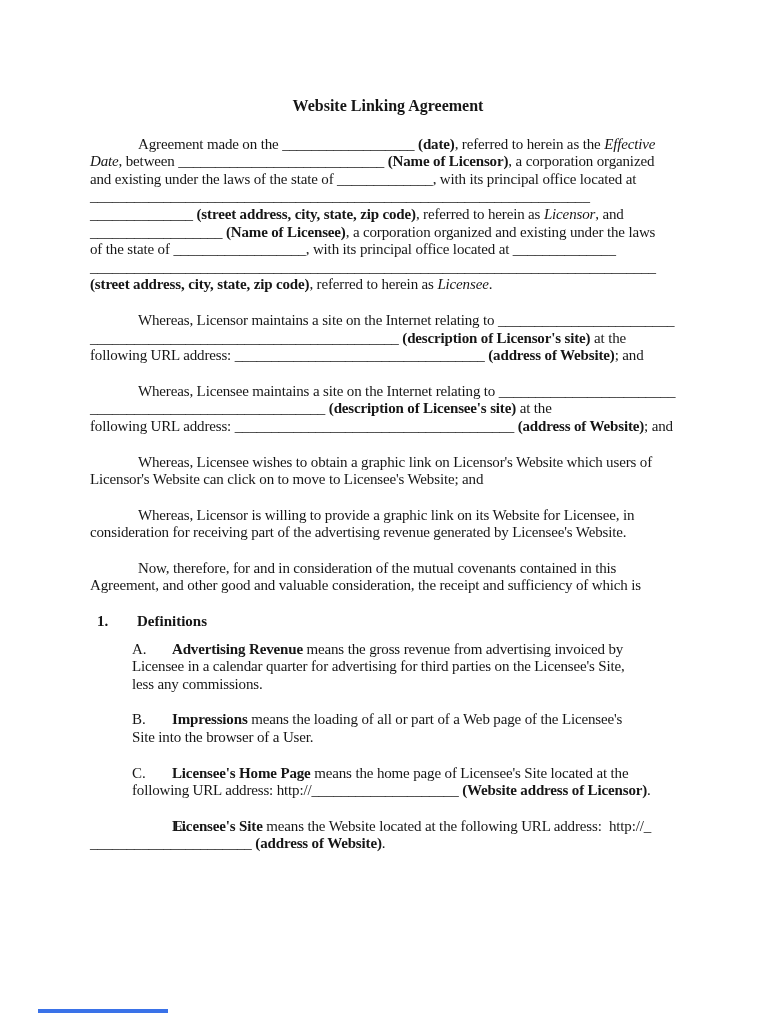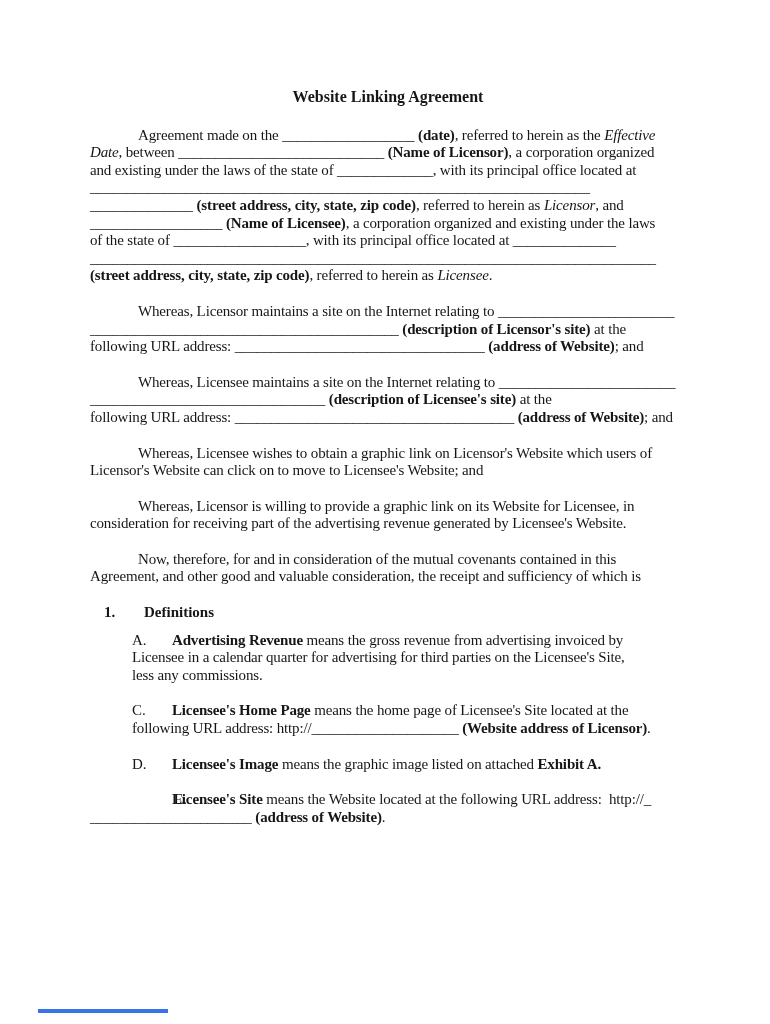--- a/index.html
+++ b/index.html
@@ -13,27 +13,27 @@
     line-height:17.6px;
     color:#161616;
     padding:88px 84px 0 90px;
     overflow:hidden;
   }
   .runs{letter-spacing:-0.15px;}
   .doc-title{
     text-align:center;
     font-weight:bold;
     font-size:16px;
-    margin:0 0 21px 0;
+    margin:9px 0 21px 0;
   }
   .para{margin:18px 0 0 0;text-indent:48px;}
   .s-i{font-style:italic;}
   .s-b{font-weight:bold;}
   .s-bi{font-weight:bold;}
-  .sec-head{margin:18px 0 0 12px;font-weight:bold;}
+  .sec-head{margin:18px 0 0 5px;font-weight:bold;}
   .sec-num{display:inline-block;width:40px;margin-left:2px;}
   .def-item{margin:18px 0 0 42px;}
   .def-item.first{margin-top:10px;}
   .def-letter{display:inline-block;width:40px;}
   .def-item.hang-to-margin{margin-left:0;text-indent:42px;}
   .progress-bar{
     position:absolute;
     left:38px;top:1009px;
     width:130px;height:4px;
   }
@@ -58,28 +58,28 @@
   <p class="para runs"><span>Now, therefore, for and in consideration of the mutual covenants contained in this</span><br><span>Agreement, and other good and valuable consideration, the receipt and sufficiency of which is</span><br></p>
 
   <div class="sec-head">
     <span class="sec-num">1.</span><span>Definitions</span>
   </div>
 
   <div class="def-item first">
     <span class="def-letter">A.</span><span class="runs"><span class="s-b">Advertising Revenue</span><span> means the gross revenue from advertising invoiced by</span><br><span>Licensee in a calendar quarter for advertising for third parties on the Licensee's Site,</span><br><span>less any commissions.</span></span>
   </div>
 
+  <div class="def-item">
+    <span class="def-letter">B.</span><span class="runs"><span class="s-b">Impressions</span><span> means the loading of all or part of a Web page of the Licensee's</span><br><span>Site into the browser of a User.</span></span>
+  </div>
 
   <div class="def-item">
     <span class="def-letter">C.</span><span class="runs"><span class="s-b">Licensee's Home Page</span><span> means the home page of Licensee's Site located at the</span><br><span>following URL address: http://</span><span>____________________</span><span> </span><span class="s-bi">(Website address of Licensor)</span><span>.</span></span>
   </div>
 
-  <div class="def-item">
-    <span class="def-letter">D.</span><span class="runs"><span class="s-b">Licensee's Image</span><span> means the graphic image listed on attached </span><span class="s-b">Exhibit A.</span></span>
-  </div>
 
   <div class="def-item hang-to-margin">
     <span class="def-letter">E.</span><span class="runs"><span class="s-b">Licensee's Site</span><span> means the Website located at the following URL address:&nbsp; http://_</span><br><span>______________________</span><span> </span><span class="s-bi">(address of Website)</span><span>.</span></span>
   </div>
 
   <div class="progress-bar" style="background: rgb(58, 114, 232);"></div>
 
 </div>
 
 </body></html>

